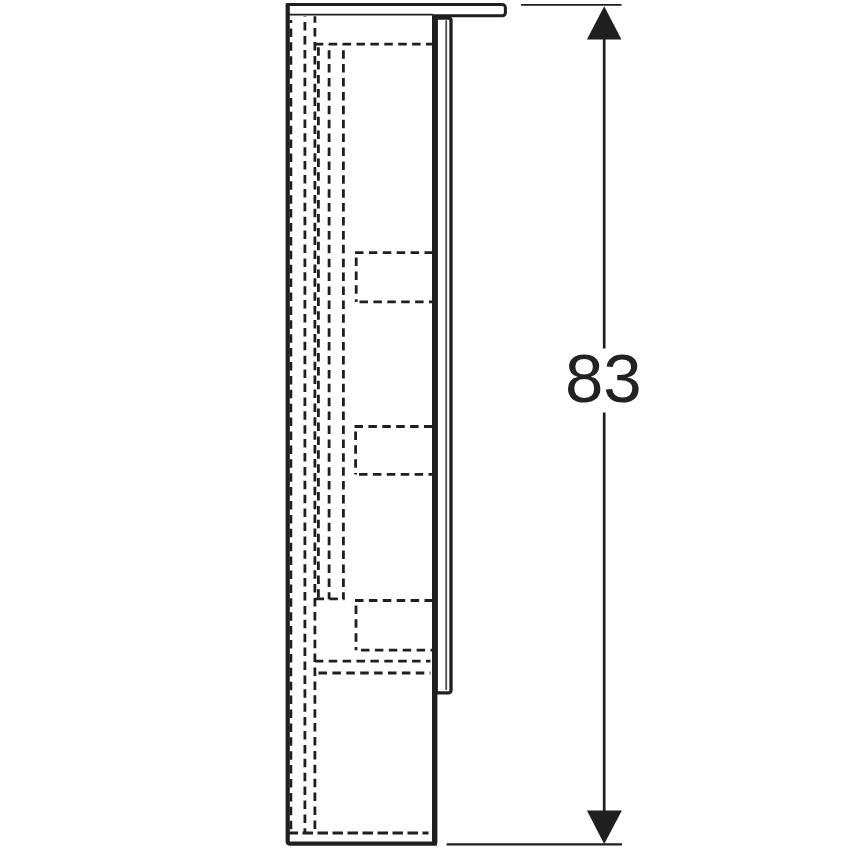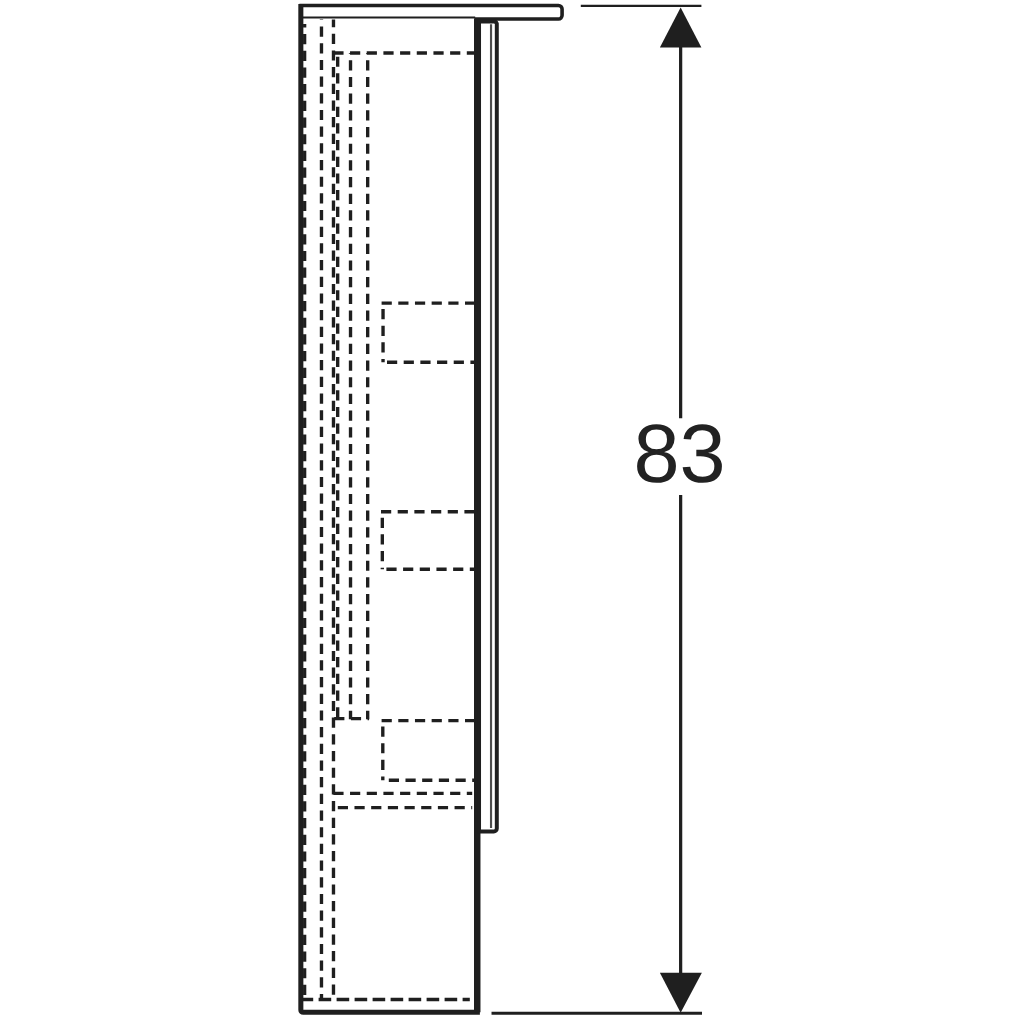--- a/index.html
+++ b/index.html
@@ -1,16 +1,16 @@
 <!DOCTYPE html>
 <html><head>
 <meta charset="utf-8">
 <style>
   html,body{margin:0;padding:0;background:#ffffff;}
-  .wrap{width:774px;height:850px;position:relative;background:#fff;overflow:hidden;}
+  .wrap{width:774px;height:850px;position:relative;background:#fff;overflow:hidden;margin-left:37px;}
   svg{display:block;}
   text{font-family:"Liberation Sans",sans-serif;}
 </style>
 </head>
 <body>
 <div class="wrap">
 <svg width="850" height="850" viewBox="0 0 850 850" fill="none">
 
   <g stroke="#1f1f1f">
     <path d="M 249.5 4.6 H 465.4 A 3 3 0 0 1 468.4 7.6 V 12.8 A 3 3 0 0 1 465.4 15.8 H 395.5" stroke-width="3"></path>

